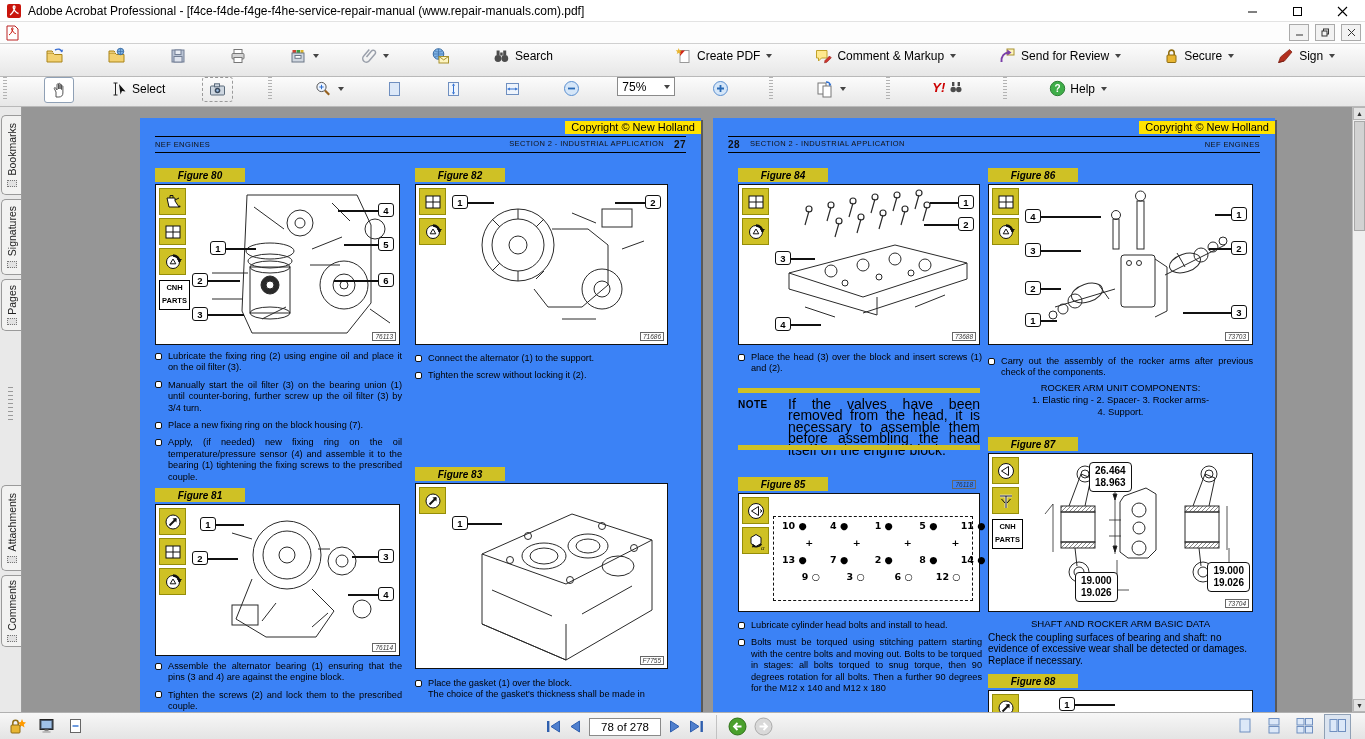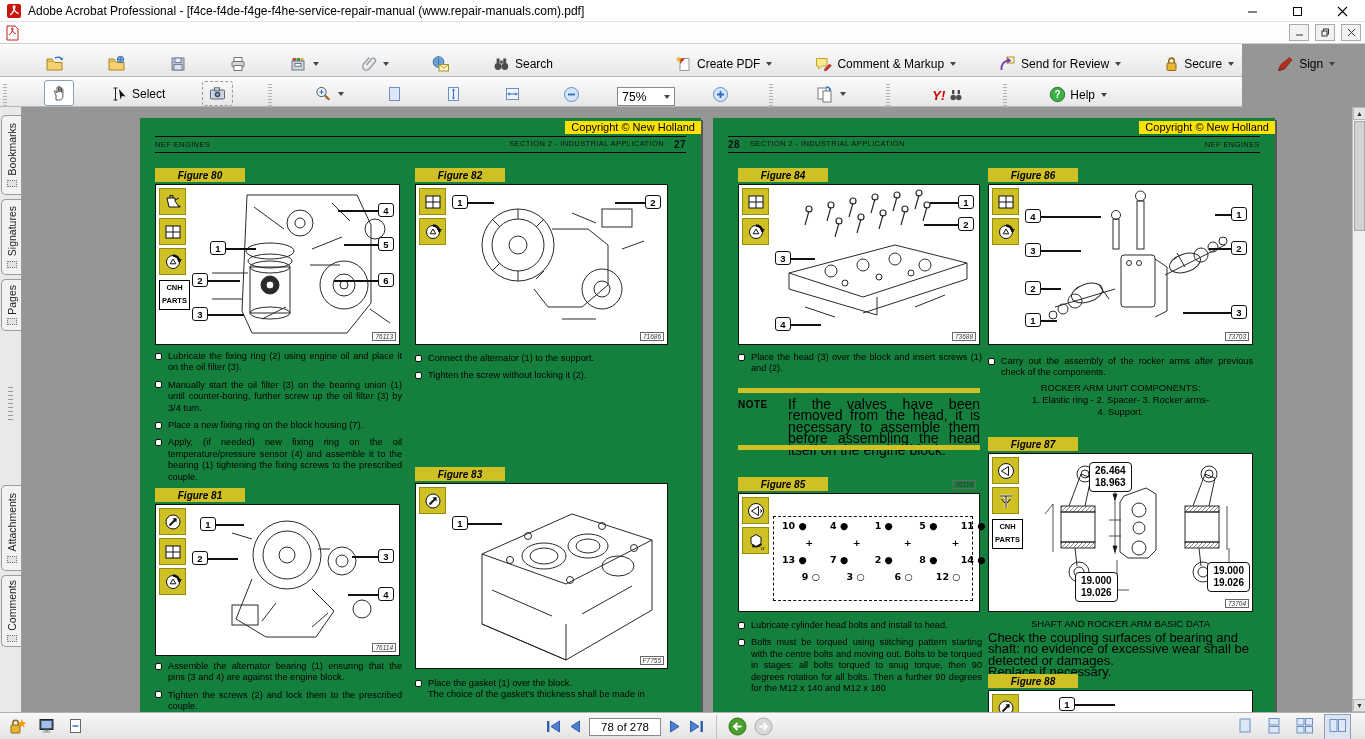--- a/index.html
+++ b/index.html
@@ -11,21 +11,21 @@
   .titlebar .title { margin-left:6px; font-size:12px; white-space:nowrap; }
   .win-controls { position:absolute; right:0; top:0; height:22px; display:flex; }
   .wbtn { width:45px; height:22px; display:flex; align-items:center; justify-content:center; }
   .appicon { width:16px; height:16px; margin-left:6px; flex:0 0 auto; }
 
   .menubar { position:absolute; top:22px; left:0; width:1365px; height:22px; background:#fdfdfd; display:flex; align-items:center; border-bottom:1px solid #d0d0d0; }
   .menu-item { padding:2px 9px; font-size:12.5px;margin-top:39px; }
   .docwin-controls { position:absolute; right:4px; top:24px; display:flex; gap:6px; }
   .dwbtn { width:20px; height:17px; border:1px solid #aaa; background:#f2f2f2; display:flex; align-items:center; justify-content:center; }
 
-  .toolbar { position:absolute; left:0; width:1242px; display:flex; align-items:flex-end; background:linear-gradient(#fcfcfc,#e7e7e7); border-bottom:1px solid #b9b9b9;gap:32px; }
+  .toolbar { position:absolute; left:0; width:1365px; display:flex; align-items:flex-start; background:linear-gradient(#fcfcfc,#e7e7e7); border-bottom:1px solid #b9b9b9;gap:32px; }
   .tb1 { top:44px; height:33px; }
   .tb2 { top:77px; height:30px; }
   .grip { width:4px; height:22px; margin:0 5px 0 3px; background-image:repeating-linear-gradient(to bottom,#b3b3b3 0 1px,transparent 1px 3px); }
   .sep { width:1px; height:24px; background:#c2c2c2; margin:0 4px; }
   .tbtn { display:flex; align-items:center; gap:4px; padding:3px 5px; border-radius:3px; white-space:nowrap; }
   .tbtn svg { display:block; }
   .dd { width:0; height:0; border-left:3.5px solid transparent; border-right:3.5px solid transparent; border-top:4px solid #444; margin-left:2px; }
   .pressed { background:#fff; border:1px solid #8fa0b5; }
   .combo { background:#fff; border:1px solid #8a8a8a; width:58px; height:19px; display:flex; align-items:center; justify-content:space-between; padding:0 4px; font-size:12px; }
   .snapbtn { border:1px dashed #9a9a9a; }
@@ -46,21 +46,21 @@
   .statusbar { position:absolute; left:0; bottom:0; width:1365px; height:27px; background:linear-gradient(#f7f7f7,#e4e4e4); border-top:1px solid #b0b0b0; display:flex; align-items:center; }
   .nav-center { position:absolute; left:545px; top:0; height:27px; display:flex; align-items:center; gap:7px; }
   .pagebox { width:72px; height:18px; background:#fff; border:1px solid #8a8a8a; display:flex; align-items:center; justify-content:center; font-size:11.5px; }
   .layouts { position:absolute; right:14px; top:0; height:27px; display:flex; align-items:center; gap:7px; }
   .laybtn { padding:2px 3px; }
   .laybtn.sel { background:#dbe4f0; border:1px solid #8fa0b5; }
   .status-left { display:flex; align-items:center; gap:12px; margin-left:8px; }
 
   
   .canvas { position:absolute; left:23px; top:107px; width:1329px; height:605px; background:#969696; }
-  .page { position:absolute; background:#15803d; box-shadow:2px 2px 0 rgba(40,40,40,.55); overflow:hidden; }
+  .page { position:absolute; background:#3b82f6; box-shadow:2px 2px 0 rgba(40,40,40,.55); overflow:hidden; }
   .page-left  { left:140px; top:118px; width:561px; height:594px; }
   .page-right { left:713px; top:118px; width:562px; height:594px; }
 
   .copyright { position:absolute; top:3px; right:0; background:#ffe300; font-size:11px; padding:0 6px 1px 6px; white-space:nowrap; }
   .pg-head { position:absolute; top:18px; left:15px; right:15px; height:17px; border-top:1px solid #000; border-bottom:1px solid #000; display:flex; align-items:center; justify-content:space-between; font-size:7.5px; letter-spacing:.4px; color:#111; }
   .pg-head .pn { font-size:10px; font-weight:bold; margin-left:10px; }
   .pg-head .grp { display:flex; }
 
   .figtitle { position:absolute; width:90px; height:14px; background:#cfc125; display:flex; align-items:center; justify-content:center; font-size:10px; font-weight:bold; font-style:italic; }
   .figbox { position:absolute; border:1px solid #111; background:#fff; }
@@ -76,21 +76,21 @@
   .chk { flex:0 0 auto; width:7px; height:7px; border:1.3px solid #111; border-radius:2px; margin-top:1.5px; background:#fff; }
 
   .ybar { position:absolute; height:5px; background:#cfc125; }
   .note-lbl { position:absolute; font-weight:bold; font-size:10px; letter-spacing:.5px; }
   .note-txt { position:absolute; font-size:14px; line-height:11.4px; text-align:justify; }
 
   .boltgrid { position:absolute; border:1.4px dashed #111; }
   .boltrow { font-family:"DejaVu Sans",sans-serif; font-size:9.5px; font-weight:bold; white-space:pre; line-height:17px; margin-left:8px; }
 
   .ctr { position:absolute; text-align:center; font-size:9.4px; line-height:11.8px; }
-  .plain { position:absolute; font-size:13px; line-height:11.4px; }
+  .plain { position:absolute; font-size:10px; line-height:11.4px; }
   .dim { position:absolute; background:#fff; border:1.6px solid #111; border-radius:4px; font-weight:bold; font-size:10px; line-height:1.18; padding:2px 5px; white-space:pre-line; z-index:3; }
 </style>
 </head>
 <body>
 
 <div class="titlebar">
   <svg class="appicon" viewBox="0 0 16 16">
       <rect x="1" y="1" width="14" height="14" rx="2" fill="#c9150c"></rect>
       <path d="M4 12c2-1 5-6 5-8 0-1.4-1.8-1.4-1.8.2 0 2.4 3.2 5.8 5.3 6.3" stroke="#fff" stroke-width="1.3" fill="none"></path>
     </svg>

